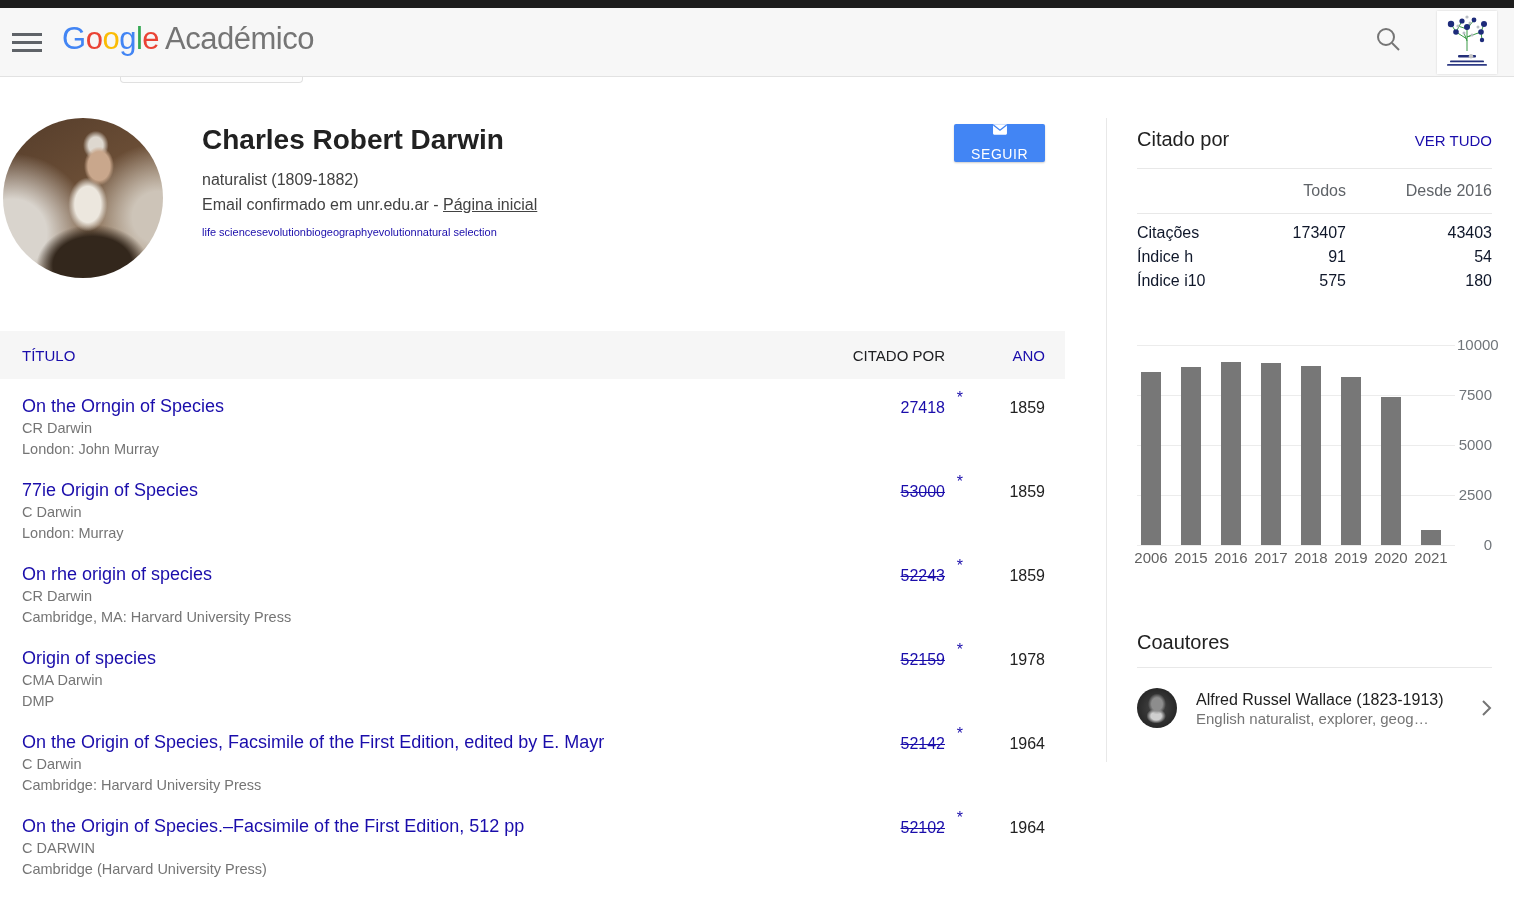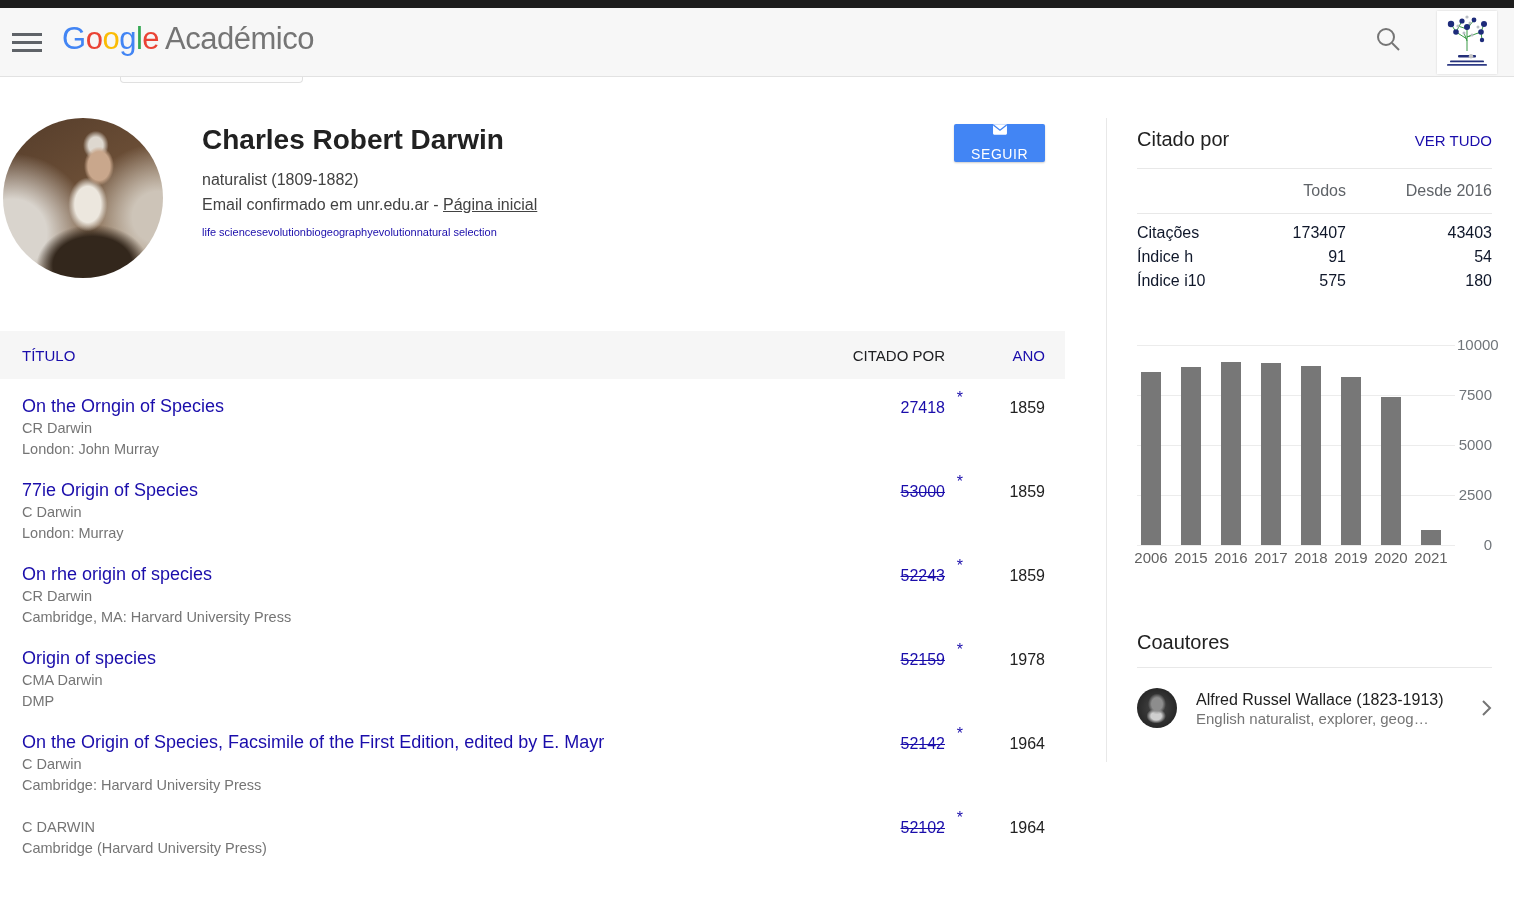--- a/index.html
+++ b/index.html
@@ -265,20 +265,21 @@
       <div class="pub-cite">
         <a class="pub-cite-num struck">52142</a>
         <a class="pub-star">*</a>
       </div>
       <div class="pub-gap"></div>
       <div class="pub-year">1964</div>
     </div>
 
     <div class="pub-row">
       <div class="pub-main">
+        <a class="pub-title">On the Origin of Species.–Facsimile of the First Edition, 512 pp</a>
         <div class="pub-authors">C DARWIN</div>
         <div class="pub-venue">Cambridge (Harvard University Press)</div>
       </div>
       <div class="pub-cite">
         <a class="pub-cite-num struck">52102</a>
         <a class="pub-star">*</a>
       </div>
       <div class="pub-gap"></div>
       <div class="pub-year">1964</div>
     </div>

